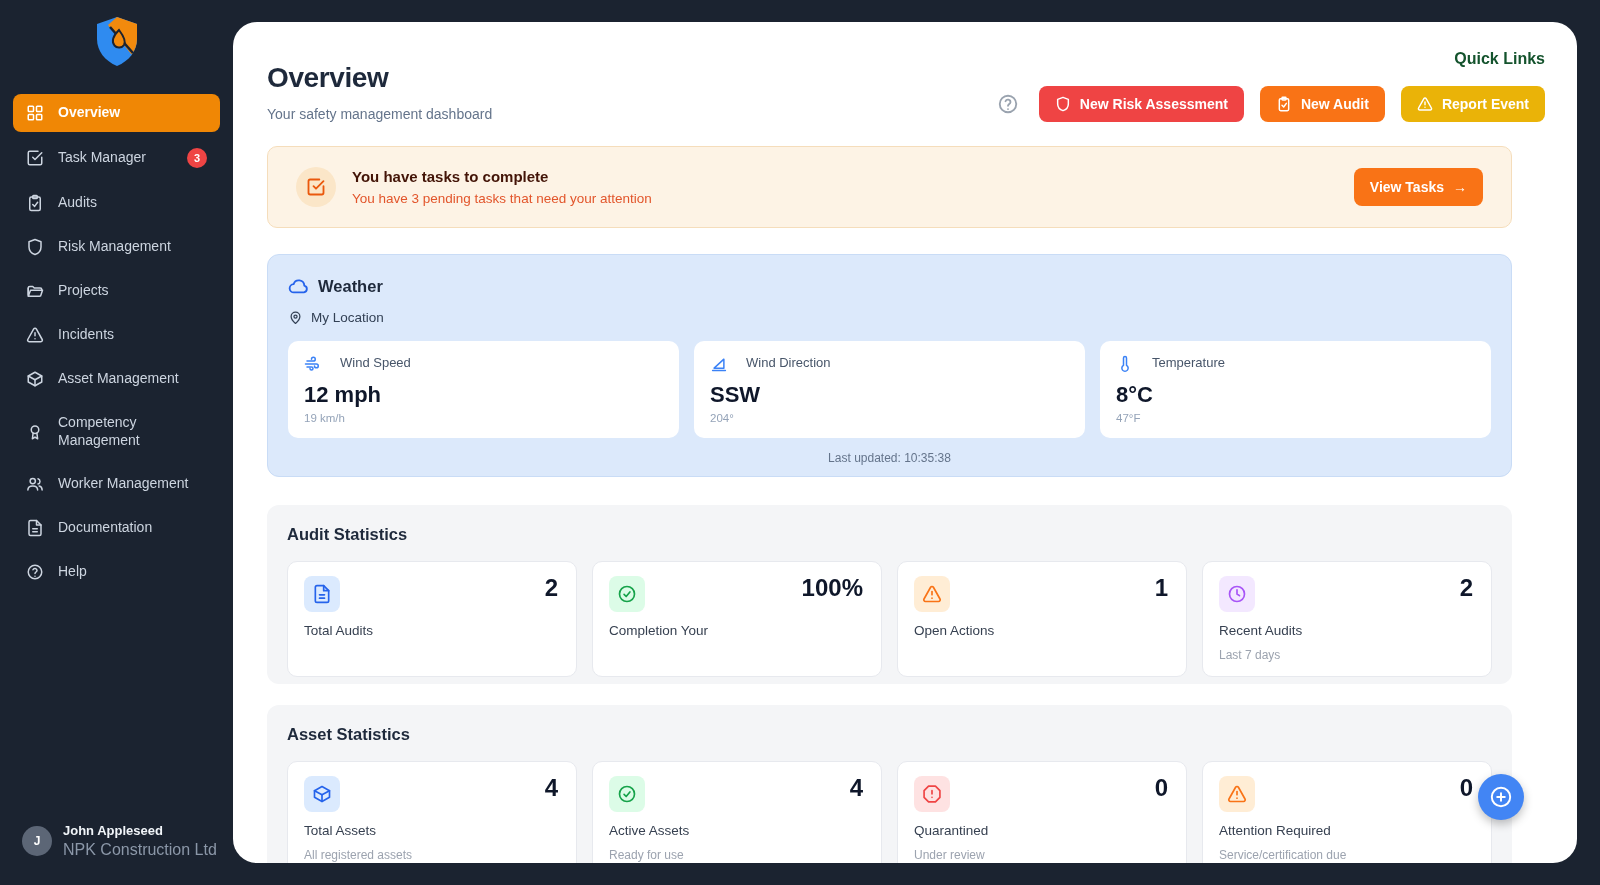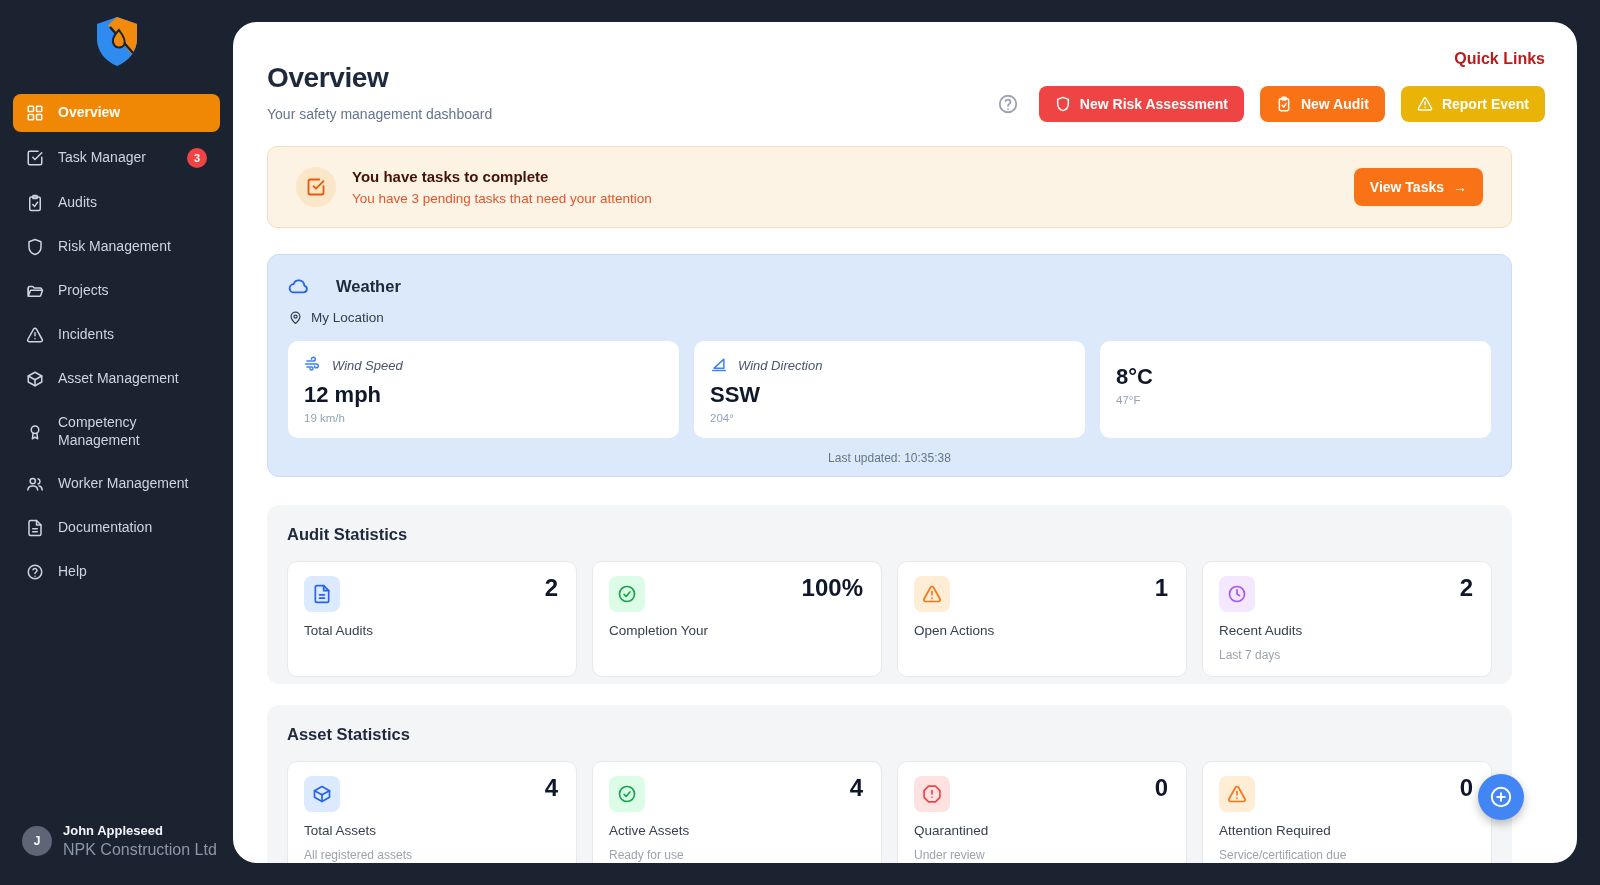--- a/index.html
+++ b/index.html
@@ -46,21 +46,21 @@
   
   .main {
     position:absolute; left:233px; top:22px; width:1344px; height:841px;
     background:#ffffff; border-radius:24px; overflow:hidden;
   }
   .page-header { position:absolute; left:34px; top:40px; }
   .page-title { font-size:28px; font-weight:bold; color:#1e293b; letter-spacing:-0.4px; }
   .page-subtitle { font-size:14px; color:#64748b; margin-top:12px; }
 
   .quick-links { position:absolute; right:32px; top:28px; text-align:right; }
-  .ql-label { font-size:16px; font-weight:bold; color:#b91c1c; }
+  .ql-label { font-size:16px; font-weight:bold; color:#14532d; }
   .ql-row { display:flex; align-items:center; gap:16px; margin-top:18px; }
   .help-circle { color:#9aa3af; cursor:pointer; margin-right:4px; }
   .btn {
     display:flex; align-items:center; gap:9px;
     height:36px; padding:0 16px; border:none; border-radius:8px;
     color:#fff; font-size:14px; font-weight:bold; cursor:pointer;
     font-family:"Liberation Sans", sans-serif;
   }
   .btn-red { background:#EF4444; }
   .btn-orange { background:#F97316;text-align:center; }
@@ -80,26 +80,26 @@
   .tb-title { font-size:15px; font-weight:bold; color:#431407; }
   .tb-sub { font-size:13.5px; color:#E2552B; margin-top:6px; }
   .tb-btn { margin-left:auto; height:38px; }
 
   
   .weather {
     position:absolute; left:34px; top:232px; width:1245px; height:223px;
     background:#DCE9FB; border:1px solid #C9DCF6; border-radius:12px;
     padding:20px 20px;
   }
-  .w-head { display:flex; align-items:center; gap:26px; color:#2563EB;text-align:right; }
+  .w-head { display:flex; align-items:center; gap:8px; color:#2563EB;text-align:right; }
   .w-title { font-size:16.5px; font-weight:bold; color:#1e293b; }
   .w-loc { display:flex; align-items:center; gap:8px; margin-top:13px; color:#334155; font-size:13.5px; }
   .w-cards { display:flex; gap:15px; margin-top:16px; }
   .w-card { flex:1; background:#ffffff; border-radius:10px; padding:14px 16px; min-height:91px; }
-  .w-card-head { display:flex; align-items:flex-end; gap:10px; color:#3B82F6;font-style:italic; }
+  .w-card-head { display:flex; align-items:flex-start; gap:18px; color:#3B82F6; }
   .w-card-label { font-size:13px; color:#475569; }
   .w-value { font-size:22px; font-weight:bold; color:#0f172a; margin-top:9px; }
   .w-sub { font-size:11.5px; color:#94a3b8; margin-top:4px; }
   .w-updated { text-align:center; font-size:12px; color:#64748b; margin-top:13px; }
 
   
   .stat-section {
     position:absolute; left:34px; width:1245px;
     background:#F4F5F7; border-radius:12px; padding:20px;
   }
@@ -368,20 +368,28 @@
                 <path d="M18.5 5.5L5.5 17.5h13z"></path>
                 <path d="M3.5 20.5h17"></path>
               </svg>
           </span>
           <span class="w-card-label">Wind Direction</span>
         </div>
         <div class="w-value">SSW</div>
         <div class="w-sub">204°</div>
       </div>
       <div class="w-card">
+        <div class="w-card-head">
+          <span>
+            <svg width="18" height="18" viewBox="0 0 24 24" fill="none" stroke="currentColor" stroke-width="2" stroke-linecap="round" stroke-linejoin="round">
+                <path d="M10 13.8V4a2 2 0 1 1 4 0v9.8a4.2 4.2 0 1 1-4 0z"></path>
+              </svg>
+          </span>
+          <span class="w-card-label">Temperature</span>
+        </div>
         <div class="w-value">8°C</div>
         <div class="w-sub">47°F</div>
       </div>
     </div>
     <div class="w-updated">Last updated: 10:35:38</div>
   </section>
 
   <section class="stat-section stat-audit">
     <div class="ss-title">Audit Statistics</div>
     <div class="stat-cards">

